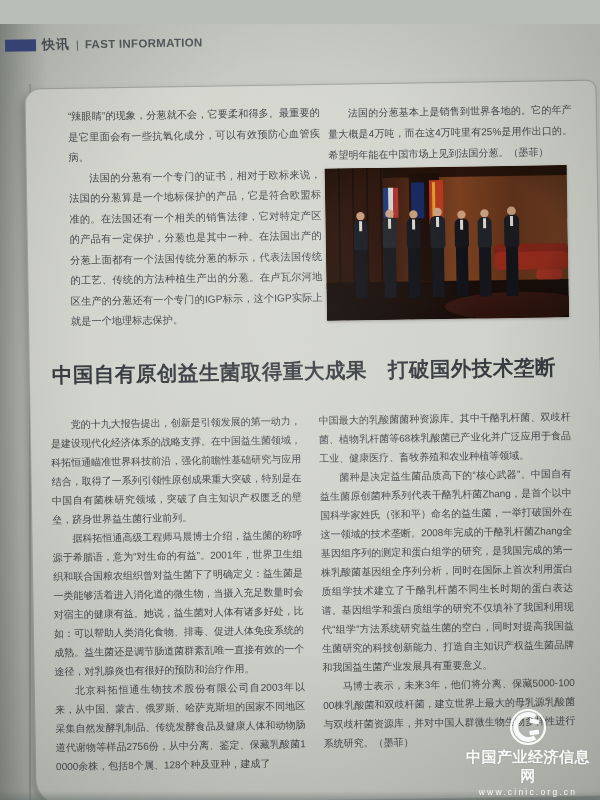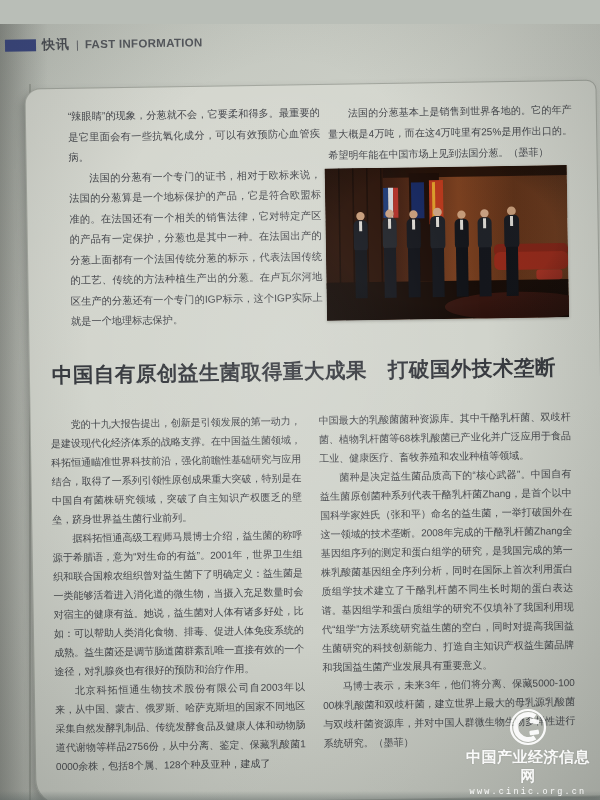--- a/index.html
+++ b/index.html
@@ -47,21 +47,21 @@
     font-size:10px;line-height:19px;color:#45474c;}
   .a2-right{position:absolute;left:288px;top:326px;width:252px;
     font-size:10px;line-height:19px;color:#45474c;}
 
   .watermark{position:absolute;right:3px;bottom:3px;width:138px;text-align:center;
     color:#ffffff;opacity:0.93;z-index:60;}
   .wm-icon{display:block;margin:0 auto 1px auto;}
   .wm-name{font-size:15px;font-weight:bold;letter-spacing:0.5px;
     text-shadow:0 0 2px rgba(80,80,80,0.25);}
   .wm-url{font-size:8.5px;letter-spacing:2.2px;margin-top:1px;
-    font-family:Liberation Mono, monospace;}
+    font-family:Liberation Sans, sans-serif;}
 
   .bottom-edge{position:absolute;left:0;right:0;bottom:0;height:9px;z-index:52;
     background:linear-gradient(180deg,rgba(88,98,96,0) 0%,rgba(88,98,96,0.45) 100%);pointer-events:none;}
   .vignette{position:absolute;inset:0;z-index:50;pointer-events:none;
     background:radial-gradient(ellipse at 48% 42%,rgba(255,255,255,0.10) 0%,rgba(0,0,0,0) 45%,rgba(38,43,40,0.24) 100%);}
 </style>
 </head>
 <body>
 
 <div class="page">

